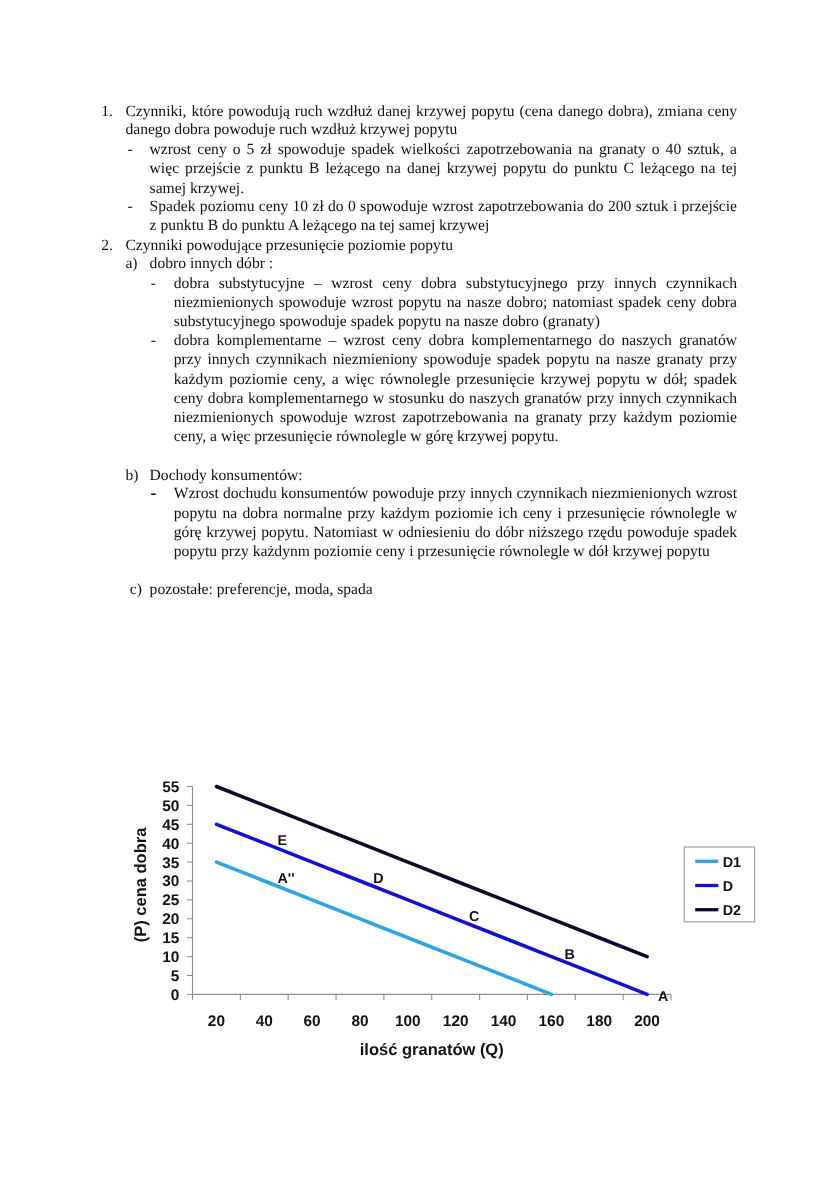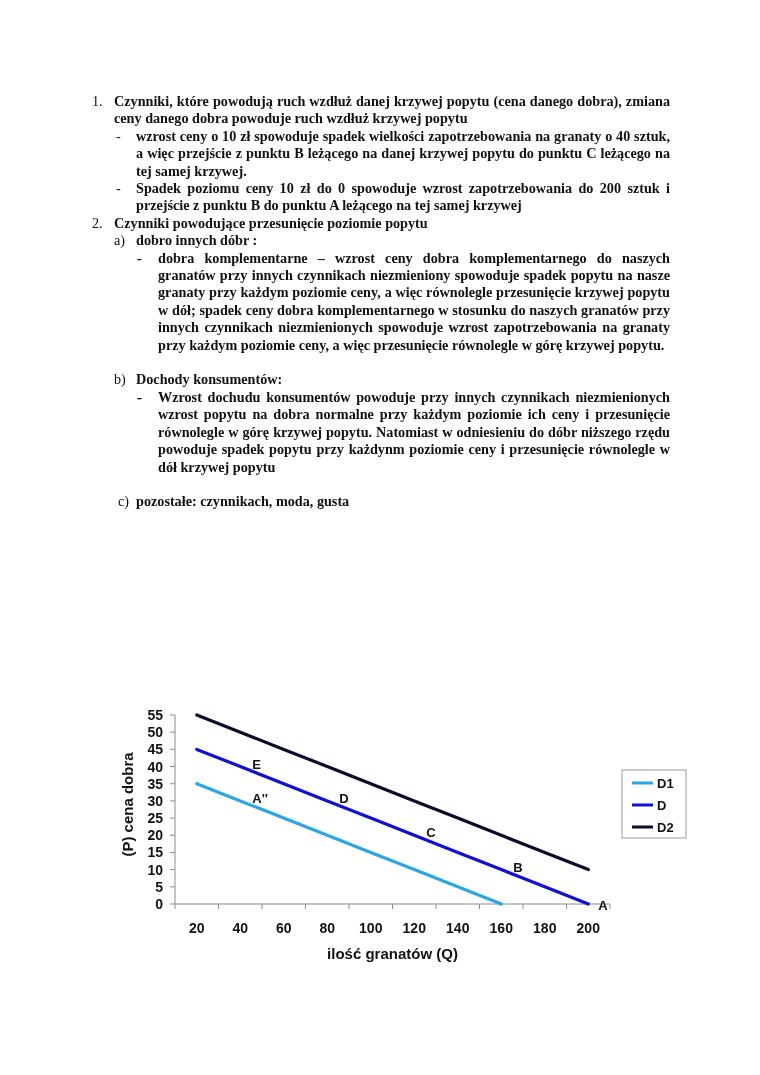--- a/index.html
+++ b/index.html
@@ -9,21 +9,21 @@
          font-family: "Liberation Serif", serif; font-size: 14.2px; line-height: 17.4px; color: #111; }
   .row { position: relative; }
   .lvl1 { padding-left: 22px; }
   .lvl2 { padding-left: 44px; }
   .lvl3 { padding-left: 66px; }
   .marker { position: absolute; top: 0; }
   .lvl1 > .marker { left: 0; }
   .lvl2 > .marker { left: 24px; }
   .lvl3 > .marker { left: 45px; }
   .txt { text-align: justify; display: block; }
-  .last-left { text-align-last: left; font-weight: bold; }
+  .last-left { text-align-last: left; }
   .gap { height: 17.4px; }
   .c-row { padding-left: 44px; }
   .c-row > .marker { left: 26px; }
 
   .chart { position: absolute; left: 100px; top: 700px; width: 600px; height: 280px; }
   .chart svg { position: absolute; left: 0; top: 0; overflow: visible; }
   .axis-text { font-family: "Liberation Sans", sans-serif; font-weight: bold; font-size: 14px; fill: #111; }
   .pt-label { font-family: "Liberation Sans", sans-serif; font-weight: bold; font-size: 13px; fill: #111; }
   .legend-text { font-family: "Liberation Sans", sans-serif; font-weight: bold; font-size: 13px; fill: #111; }
 </style>
@@ -32,38 +32,39 @@
 
 <div class="page">
   <div class="doc">
 
     <div class="row lvl1">
       <span class="marker">1.</span>
       <span class="txt last-left">Czynniki, które powodują ruch wzdłuż danej krzywej popytu (cena danego dobra), zmiana ceny danego dobra powoduje ruch wzdłuż krzywej popytu</span>
     </div>
     <div class="row lvl2">
       <span class="marker">-</span>
-      <span class="txt last-left">wzrost ceny o 10 zł spowoduje spadek wielkości zapotrzebowania na granaty o 40 sztuk, a więc przejście z punktu B leżącego na danej krzywej popytu do punktu C leżącego na tej samej krzywej.</span>
+      <span class="txt last-left">wzrost ceny o 5 zł spowoduje spadek wielkości zapotrzebowania na granaty o 40 sztuk, a więc przejście z punktu B leżącego na danej krzywej popytu do punktu C leżącego na tej samej krzywej.</span>
     </div>
     <div class="row lvl2">
       <span class="marker">-</span>
       <span class="txt last-left">Spadek poziomu ceny  10 zł do 0 spowoduje wzrost zapotrzebowania do 200 sztuk i przejście z punktu B do punktu A leżącego na tej samej krzywej</span>
     </div>
 
     <div class="row lvl1">
       <span class="marker">2.</span>
       <span class="txt last-left">Czynniki powodujące przesunięcie poziomie popytu</span>
     </div>
 
     <div class="row lvl2">
       <span class="marker" style="left:22px">a)</span>
       <span class="txt last-left">dobro innych dóbr :</span>
     </div>
     <div class="row lvl3">
       <span class="marker">-</span>
+      <span class="txt last-left">dobra substytucyjne – wzrost ceny dobra substytucyjnego przy innych czynnikach niezmienionych spowoduje wzrost popytu na nasze dobro; natomiast spadek ceny dobra substytucyjnego spowoduje spadek popytu na nasze dobro (granaty)</span>
     </div>
     <div class="row lvl3">
       <span class="marker">-</span>
       <span class="txt last-left">dobra komplementarne – wzrost ceny dobra komplementarnego do naszych granatów przy innych czynnikach niezmieniony spowoduje spadek popytu na nasze granaty przy każdym poziomie ceny, a więc równolegle przesunięcie krzywej popytu w dół; spadek ceny dobra komplementarnego w stosunku do naszych granatów przy innych czynnikach niezmienionych spowoduje wzrost zapotrzebowania na  granaty przy każdym poziomie ceny, a więc przesunięcie równolegle w górę krzywej popytu.</span>
     </div>
 
     <div class="gap"></div>
 
     <div class="row lvl2">
       <span class="marker" style="left:22px">b)</span>
@@ -77,21 +78,21 @@
     </div>
     <div class="row lvl3">
       <span class="marker">-</span>
       <span class="txt last-left">Wzrost dochudu konsumentów powoduje przy innych czynnikach niezmienionych wzrost popytu na dobra normalne przy każdym poziomie ich ceny i przesunięcie równolegle w górę krzywej popytu. Natomiast w odniesieniu do dóbr niższego rzędu powoduje spadek popytu przy każdynm poziomie ceny i przesunięcie równolegle w dół krzywej popytu</span>
     </div>
 
     <div class="gap"></div>
 
     <div class="row c-row">
       <span class="marker">c)</span>
-      <span class="txt last-left">pozostałe: czynnikach, moda, gusta</span>
+      <span class="txt last-left">pozostałe: preferencje, moda, spada</span>
     </div>
   </div>
 
   <div class="chart">
     <svg id="chart-svg" width="600" height="280">
       <g id="y-ticks">
           <line x1="70" x2="75" y1="204" y2="204" stroke="#8c8c8c" stroke-width="1"></line>
           <text x="63" y="209" text-anchor="end" class="axis-text">0</text>
           <line x1="70" x2="75" y1="186.8181818181818" y2="186.8181818181818" stroke="#8c8c8c" stroke-width="1"></line>
           <text x="63" y="191.8181818181818" text-anchor="end" class="axis-text">5</text>

